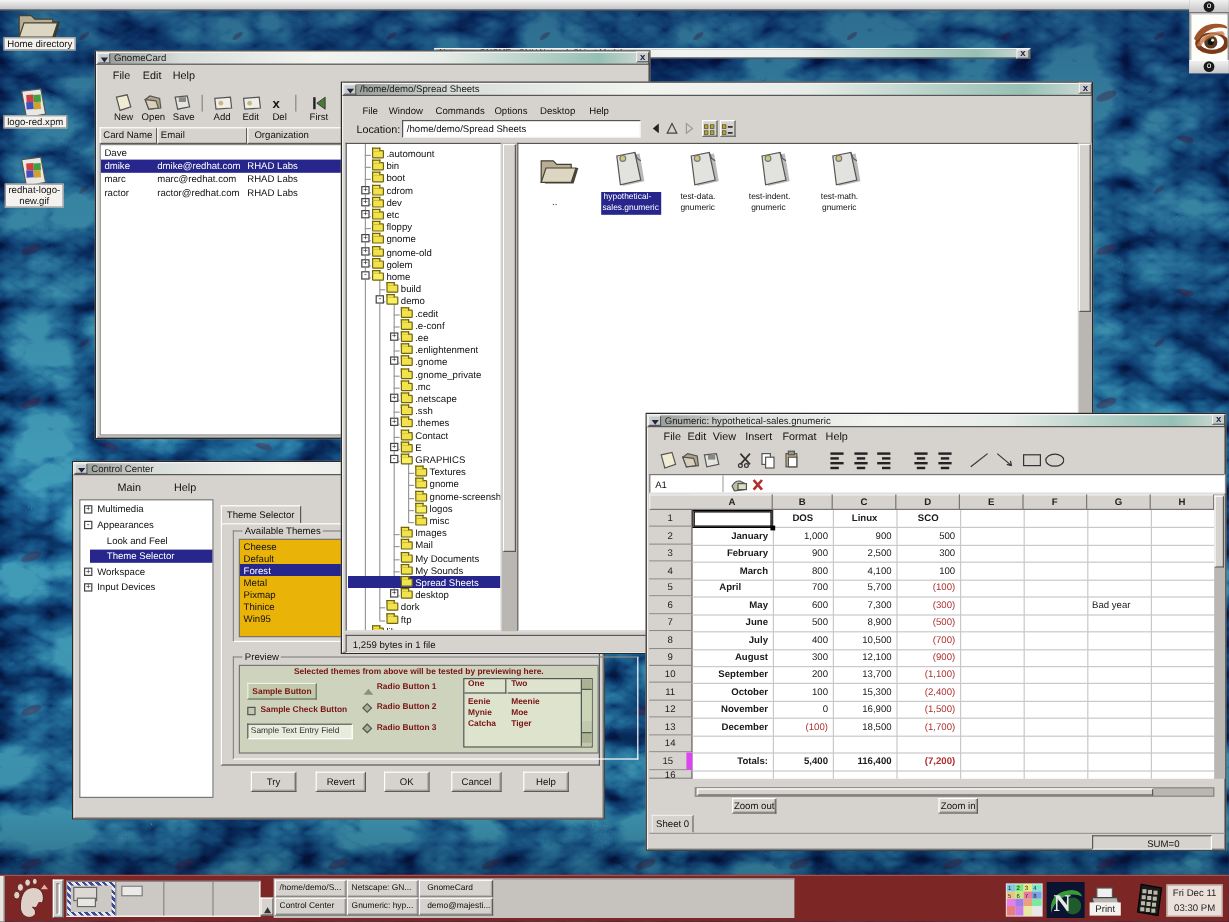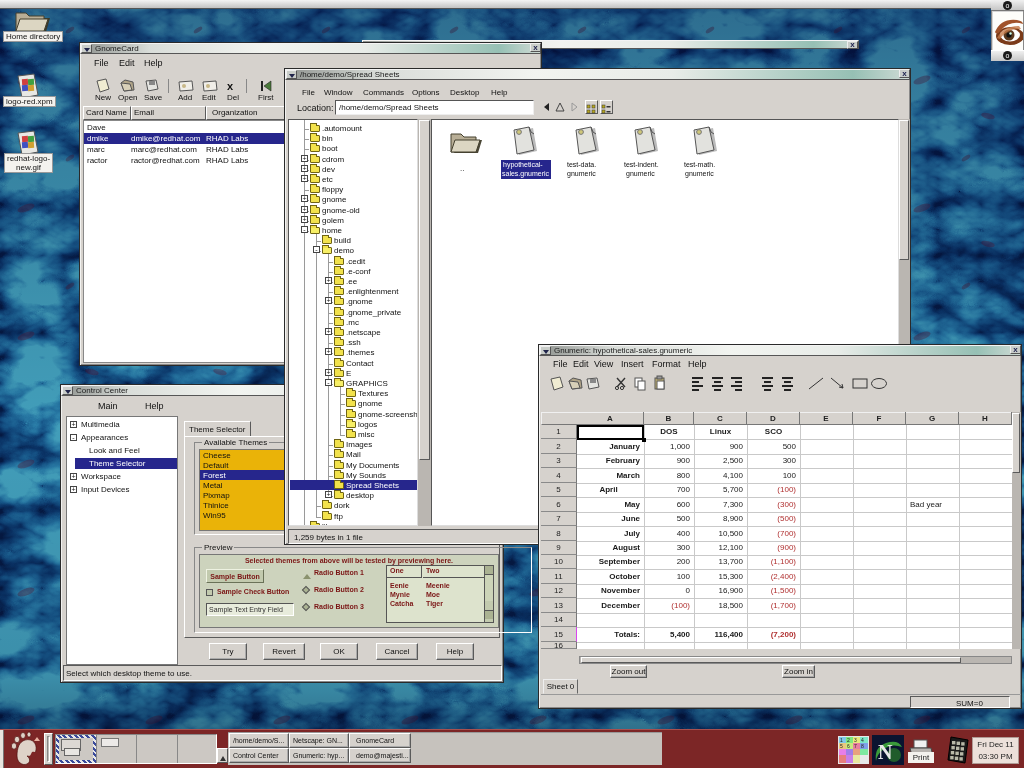--- a/index.html
+++ b/index.html
@@ -211,23 +211,20 @@
 <div style="width:100%;height:9px;background:#aab292;border-top:1px solid #555;margin-top:9px"></div>
 </div>
 </div>
 </div>
 </div>
 <div class="btn" style="left:148px;top:258px;width:38px;height:17px;line-height:16px">Try</div>
 <div class="btn" style="left:202px;top:258px;width:42px;height:17px;line-height:16px">Revert</div>
 <div class="btn" style="left:259px;top:258px;width:38px;height:17px;line-height:16px">OK</div>
 <div class="btn" style="left:315px;top:258px;width:42px;height:17px;line-height:16px">Cancel</div>
 <div class="btn" style="left:375px;top:258px;width:38px;height:17px;line-height:16px">Help</div>
-<div class="a s" style="left:2px;top:280px;width:439px;height:16px">
-      <div class="t8" style="left:2px;top:3px">Select which desktop theme to use.</div>
-    </div>
 </div>
 <div class="a win" style="left:284px;top:68px;width:627px;height:477px">
 <div class="tb">
       <div class="tbb">
         <div class="tri"></div>
       </div>
       <span class="tbt">/home/demo/Spread Sheets</span>
       <div class="xx">x</div>
     </div>
 <div class="t8" style="left:17px;top:19px">File</div>
@@ -508,20 +505,29 @@
         <rect x="235" y="4" width="11" height="2"></rect>
         <rect x="237" y="8" width="7" height="2"></rect>
         <rect x="235" y="12" width="11" height="2"></rect>
         <rect x="237" y="16" width="7" height="2"></rect>
       </g>
 <path d="M262 16 L276 5" stroke="#333"></path>
 <path d="M284 5 L296 15 M296 15 L292 14 M296 15 L295 11" stroke="#333"></path>
 <rect x="306" y="6" width="14" height="9" fill="none" stroke="#333"></rect>
 <ellipse cx="332" cy="10.5" rx="7.5" ry="5" fill="none" stroke="#333"></ellipse>
 </svg>
+<div class="a" style="left:2px;top:50px;width:480px;height:16px;background:#fff;border:1px solid;border-color:#777 #eee #eee #777">
+<div class="t8" style="left:4px;top:4px">A1</div>
+<div class="a" style="left:60px;top:0;width:1px;height:14px;background:#aaa"></div>
+<svg class="a" style="left:66px;top:1px" width="30" height="14">
+        <path d="M2 8 Q5 3 9 4 L13 6 L12 11 L4 12 Z" fill="#b8c4a0" stroke="#555"></path>
+        <rect x="7" y="6" width="7" height="5" fill="#d8e0c0" stroke="#555"></rect>
+        <path d="M20 3 L27 11 M27 3 L20 11" stroke="#b03030" stroke-width="2.2"></path>
+      </svg>
+</div>
 <div class="a" style="left:38px;top:67px;width:435px;height:237px;background:#fff"></div>
 <div class="a" style="left:2px;top:67px;width:471px;height:13px;background:#d6d2cd;border:1px solid;border-color:#f0f0f0 #777 #777 #f0f0f0"></div>
 <div class="a" style="left:38px;top:67px;width:67px;height:13px;border-right:1px solid #777;font-size:8px;font-weight:bold;color:#222;text-align:center;line-height:13px">A</div>
 <div class="a" style="left:105px;top:67px;width:50px;height:13px;border-right:1px solid #777;font-size:8px;font-weight:bold;color:#222;text-align:center;line-height:13px">B</div>
 <div class="a" style="left:155px;top:67px;width:53px;height:13px;border-right:1px solid #777;font-size:8px;font-weight:bold;color:#222;text-align:center;line-height:13px">C</div>
 <div class="a" style="left:208px;top:67px;width:53px;height:13px;border-right:1px solid #777;font-size:8px;font-weight:bold;color:#222;text-align:center;line-height:13px">D</div>
 <div class="a" style="left:261px;top:67px;width:53px;height:13px;border-right:1px solid #777;font-size:8px;font-weight:bold;color:#222;text-align:center;line-height:13px">E</div>
 <div class="a" style="left:314px;top:67px;width:53px;height:13px;border-right:1px solid #777;font-size:8px;font-weight:bold;color:#222;text-align:center;line-height:13px">F</div>
 <div class="a" style="left:367px;top:67px;width:53px;height:13px;border-right:1px solid #777;font-size:8px;font-weight:bold;color:#222;text-align:center;line-height:13px">G</div>
 <div class="a" style="left:420px;top:67px;width:53px;height:13px;border-right:1px solid #777;font-size:8px;font-weight:bold;color:#222;text-align:center;line-height:13px">H</div>
@@ -533,21 +539,21 @@
 <div class="a" style="left:2px;top:138px;width:36px;height:14px;border-bottom:1px solid #8a8a8a;border-right:1px solid #777;background:#d6d2cd;font-size:8px;color:#222;text-align:center;line-height:14px">5</div>
 <div class="a" style="left:2px;top:152px;width:36px;height:15px;border-bottom:1px solid #8a8a8a;border-right:1px solid #777;background:#d6d2cd;font-size:8px;color:#222;text-align:center;line-height:15px">6</div>
 <div class="a" style="left:2px;top:167px;width:36px;height:14px;border-bottom:1px solid #8a8a8a;border-right:1px solid #777;background:#d6d2cd;font-size:8px;color:#222;text-align:center;line-height:14px">7</div>
 <div class="a" style="left:2px;top:181px;width:36px;height:15px;border-bottom:1px solid #8a8a8a;border-right:1px solid #777;background:#d6d2cd;font-size:8px;color:#222;text-align:center;line-height:15px">8</div>
 <div class="a" style="left:2px;top:196px;width:36px;height:14px;border-bottom:1px solid #8a8a8a;border-right:1px solid #777;background:#d6d2cd;font-size:8px;color:#222;text-align:center;line-height:14px">9</div>
 <div class="a" style="left:2px;top:210px;width:36px;height:14px;border-bottom:1px solid #8a8a8a;border-right:1px solid #777;background:#d6d2cd;font-size:8px;color:#222;text-align:center;line-height:14px">10</div>
 <div class="a" style="left:2px;top:224px;width:36px;height:15px;border-bottom:1px solid #8a8a8a;border-right:1px solid #777;background:#d6d2cd;font-size:8px;color:#222;text-align:center;line-height:15px">11</div>
 <div class="a" style="left:2px;top:239px;width:36px;height:14px;border-bottom:1px solid #8a8a8a;border-right:1px solid #777;background:#d6d2cd;font-size:8px;color:#222;text-align:center;line-height:14px">12</div>
 <div class="a" style="left:2px;top:253px;width:36px;height:15px;border-bottom:1px solid #8a8a8a;border-right:1px solid #777;background:#d6d2cd;font-size:8px;color:#222;text-align:center;line-height:15px">13</div>
 <div class="a" style="left:2px;top:268px;width:36px;height:14px;border-bottom:1px solid #8a8a8a;border-right:1px solid #777;background:#d6d2cd;font-size:8px;color:#222;text-align:center;line-height:14px">14</div>
-<div class="a" style="left:2px;top:282px;width:36px;height:15px;border-bottom:1px solid #8a8a8a;border-right:1px solid #d946ef;background:#d6d2cd;font-size:8px;color:#222;text-align:center;line-height:15px">15</div>
+<div class="a" style="left:2px;top:282px;width:36px;height:15px;border-bottom:1px solid #8a8a8a;border-right:5px solid #d946ef;background:#d6d2cd;font-size:8px;color:#222;text-align:center;line-height:15px">15</div>
 <div class="a" style="left:2px;top:297px;width:36px;height:7px;border-bottom:1px solid #8a8a8a;border-right:1px solid #777;background:#d6d2cd;font-size:8px;color:#222;text-align:center;line-height:7px">16</div>
 <div class="a" style="left:38px;top:94px;width:435px;height:1px;background:#c9c9c9"></div>
 <div class="a" style="left:38px;top:109px;width:435px;height:1px;background:#c9c9c9"></div>
 <div class="a" style="left:38px;top:123px;width:435px;height:1px;background:#c9c9c9"></div>
 <div class="a" style="left:38px;top:138px;width:435px;height:1px;background:#c9c9c9"></div>
 <div class="a" style="left:38px;top:152px;width:435px;height:1px;background:#c9c9c9"></div>
 <div class="a" style="left:38px;top:167px;width:435px;height:1px;background:#c9c9c9"></div>
 <div class="a" style="left:38px;top:181px;width:435px;height:1px;background:#c9c9c9"></div>
 <div class="a" style="left:38px;top:196px;width:435px;height:1px;background:#c9c9c9"></div>
 <div class="a" style="left:38px;top:210px;width:435px;height:1px;background:#c9c9c9"></div>

